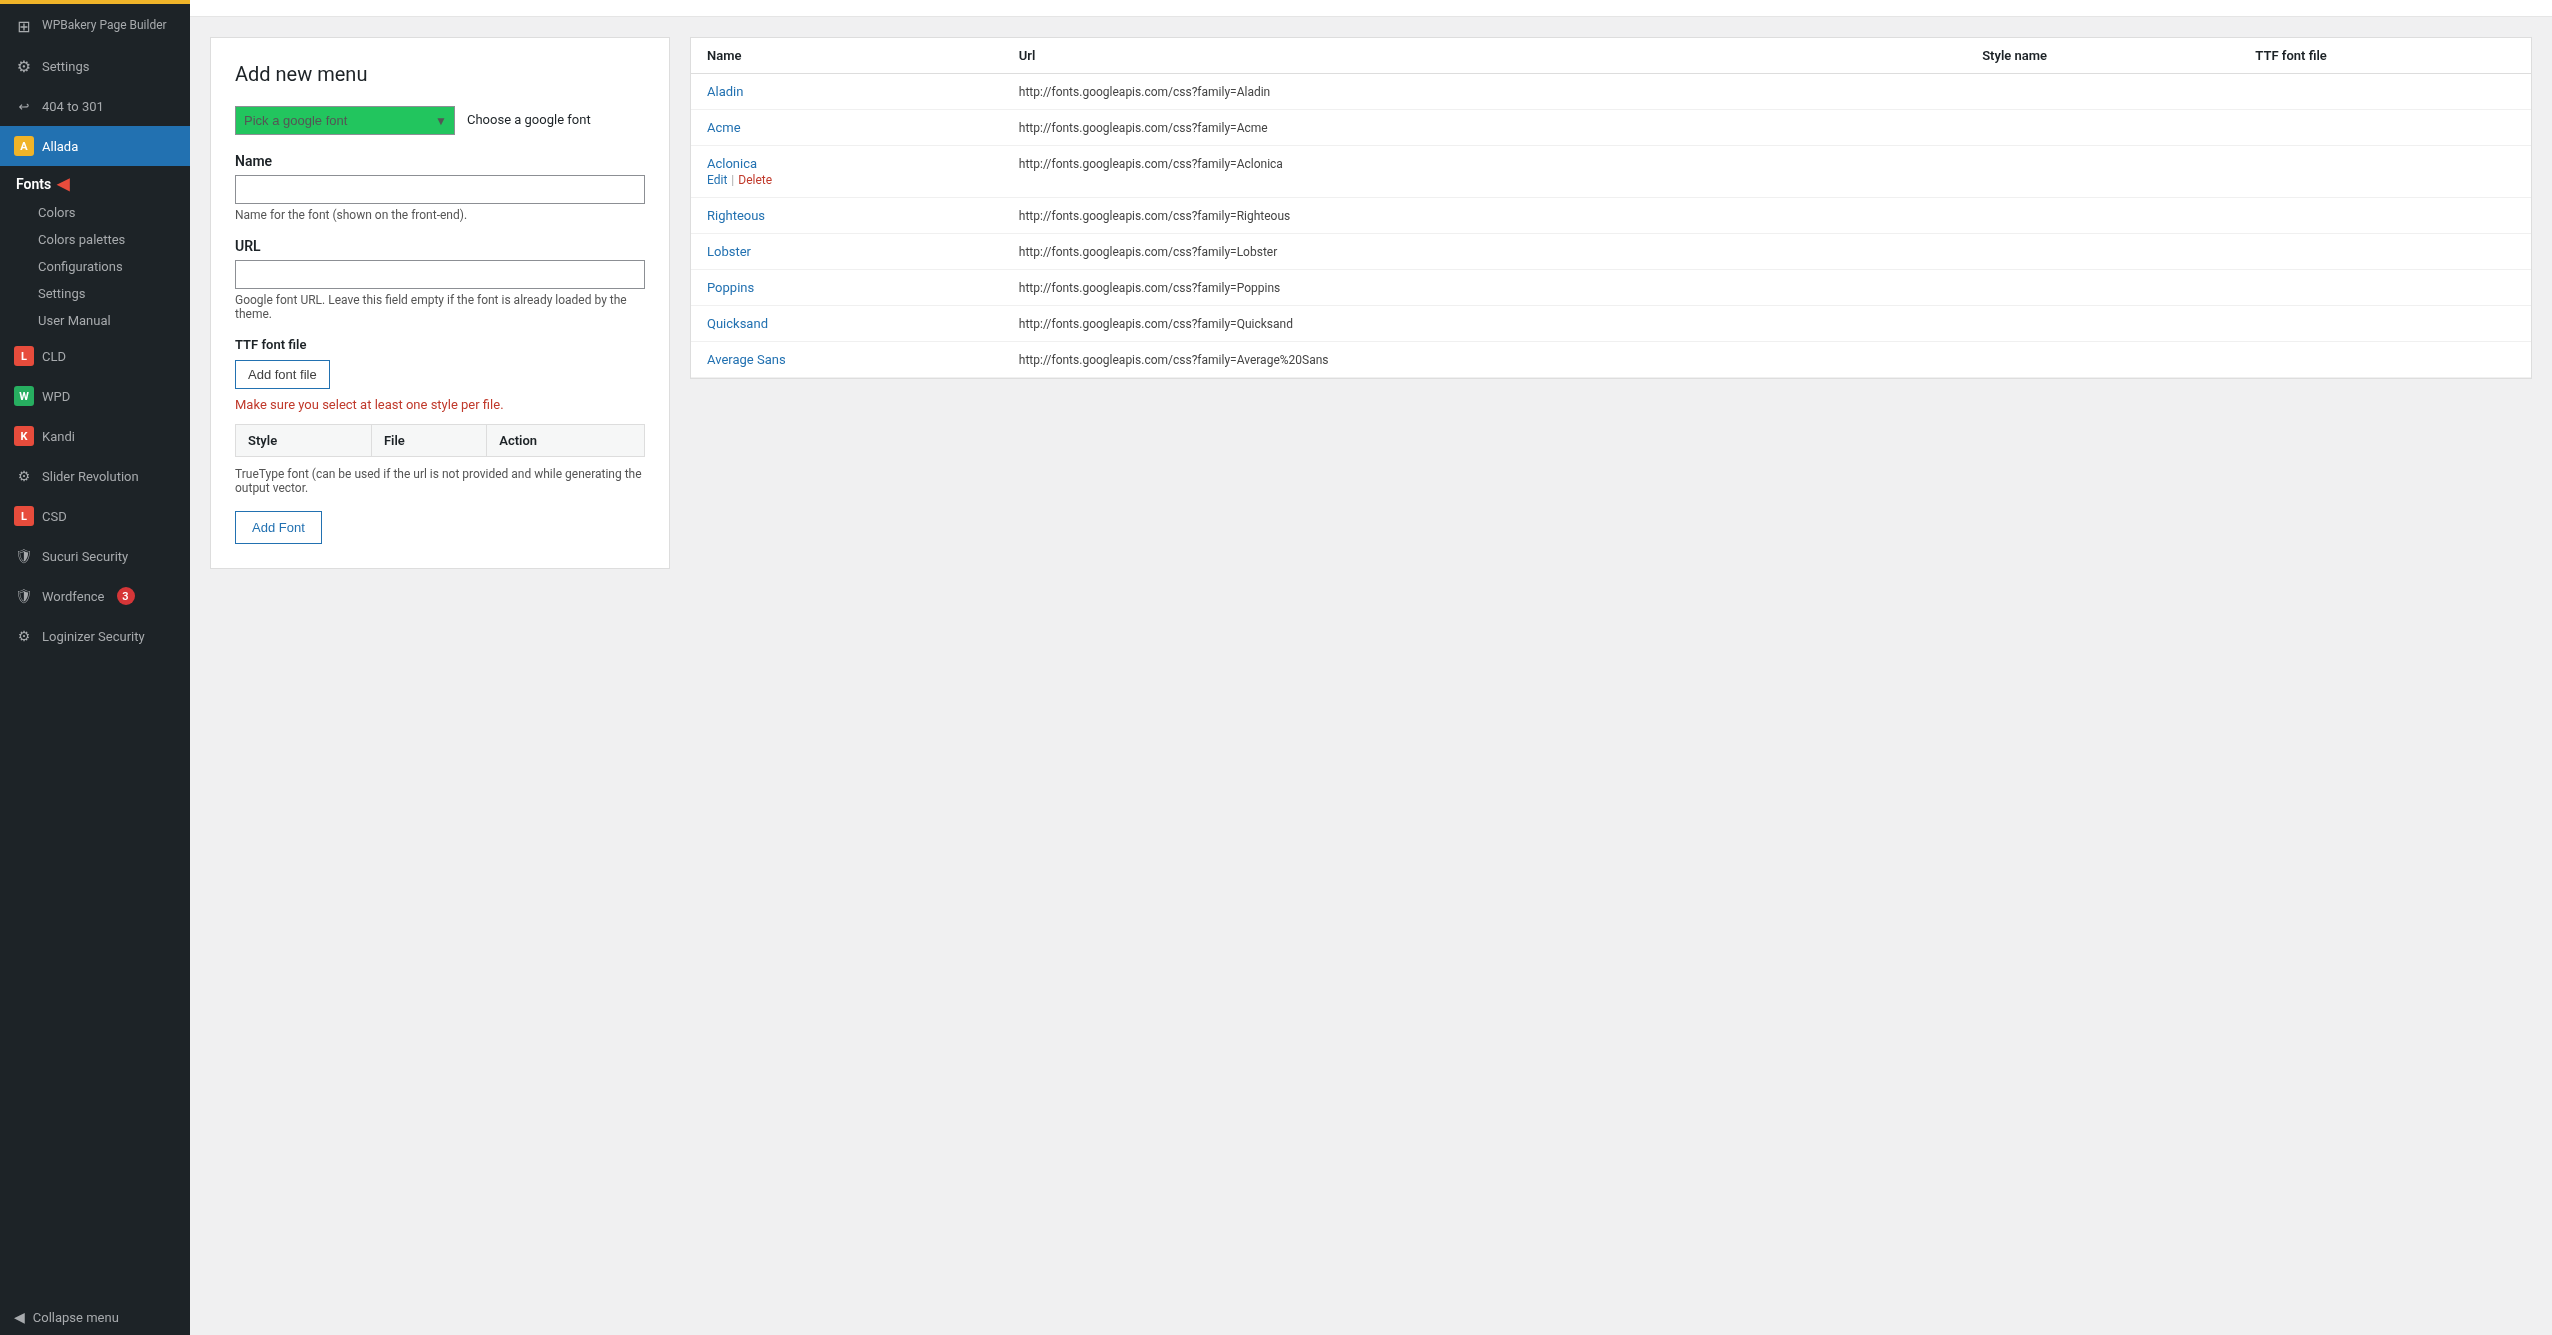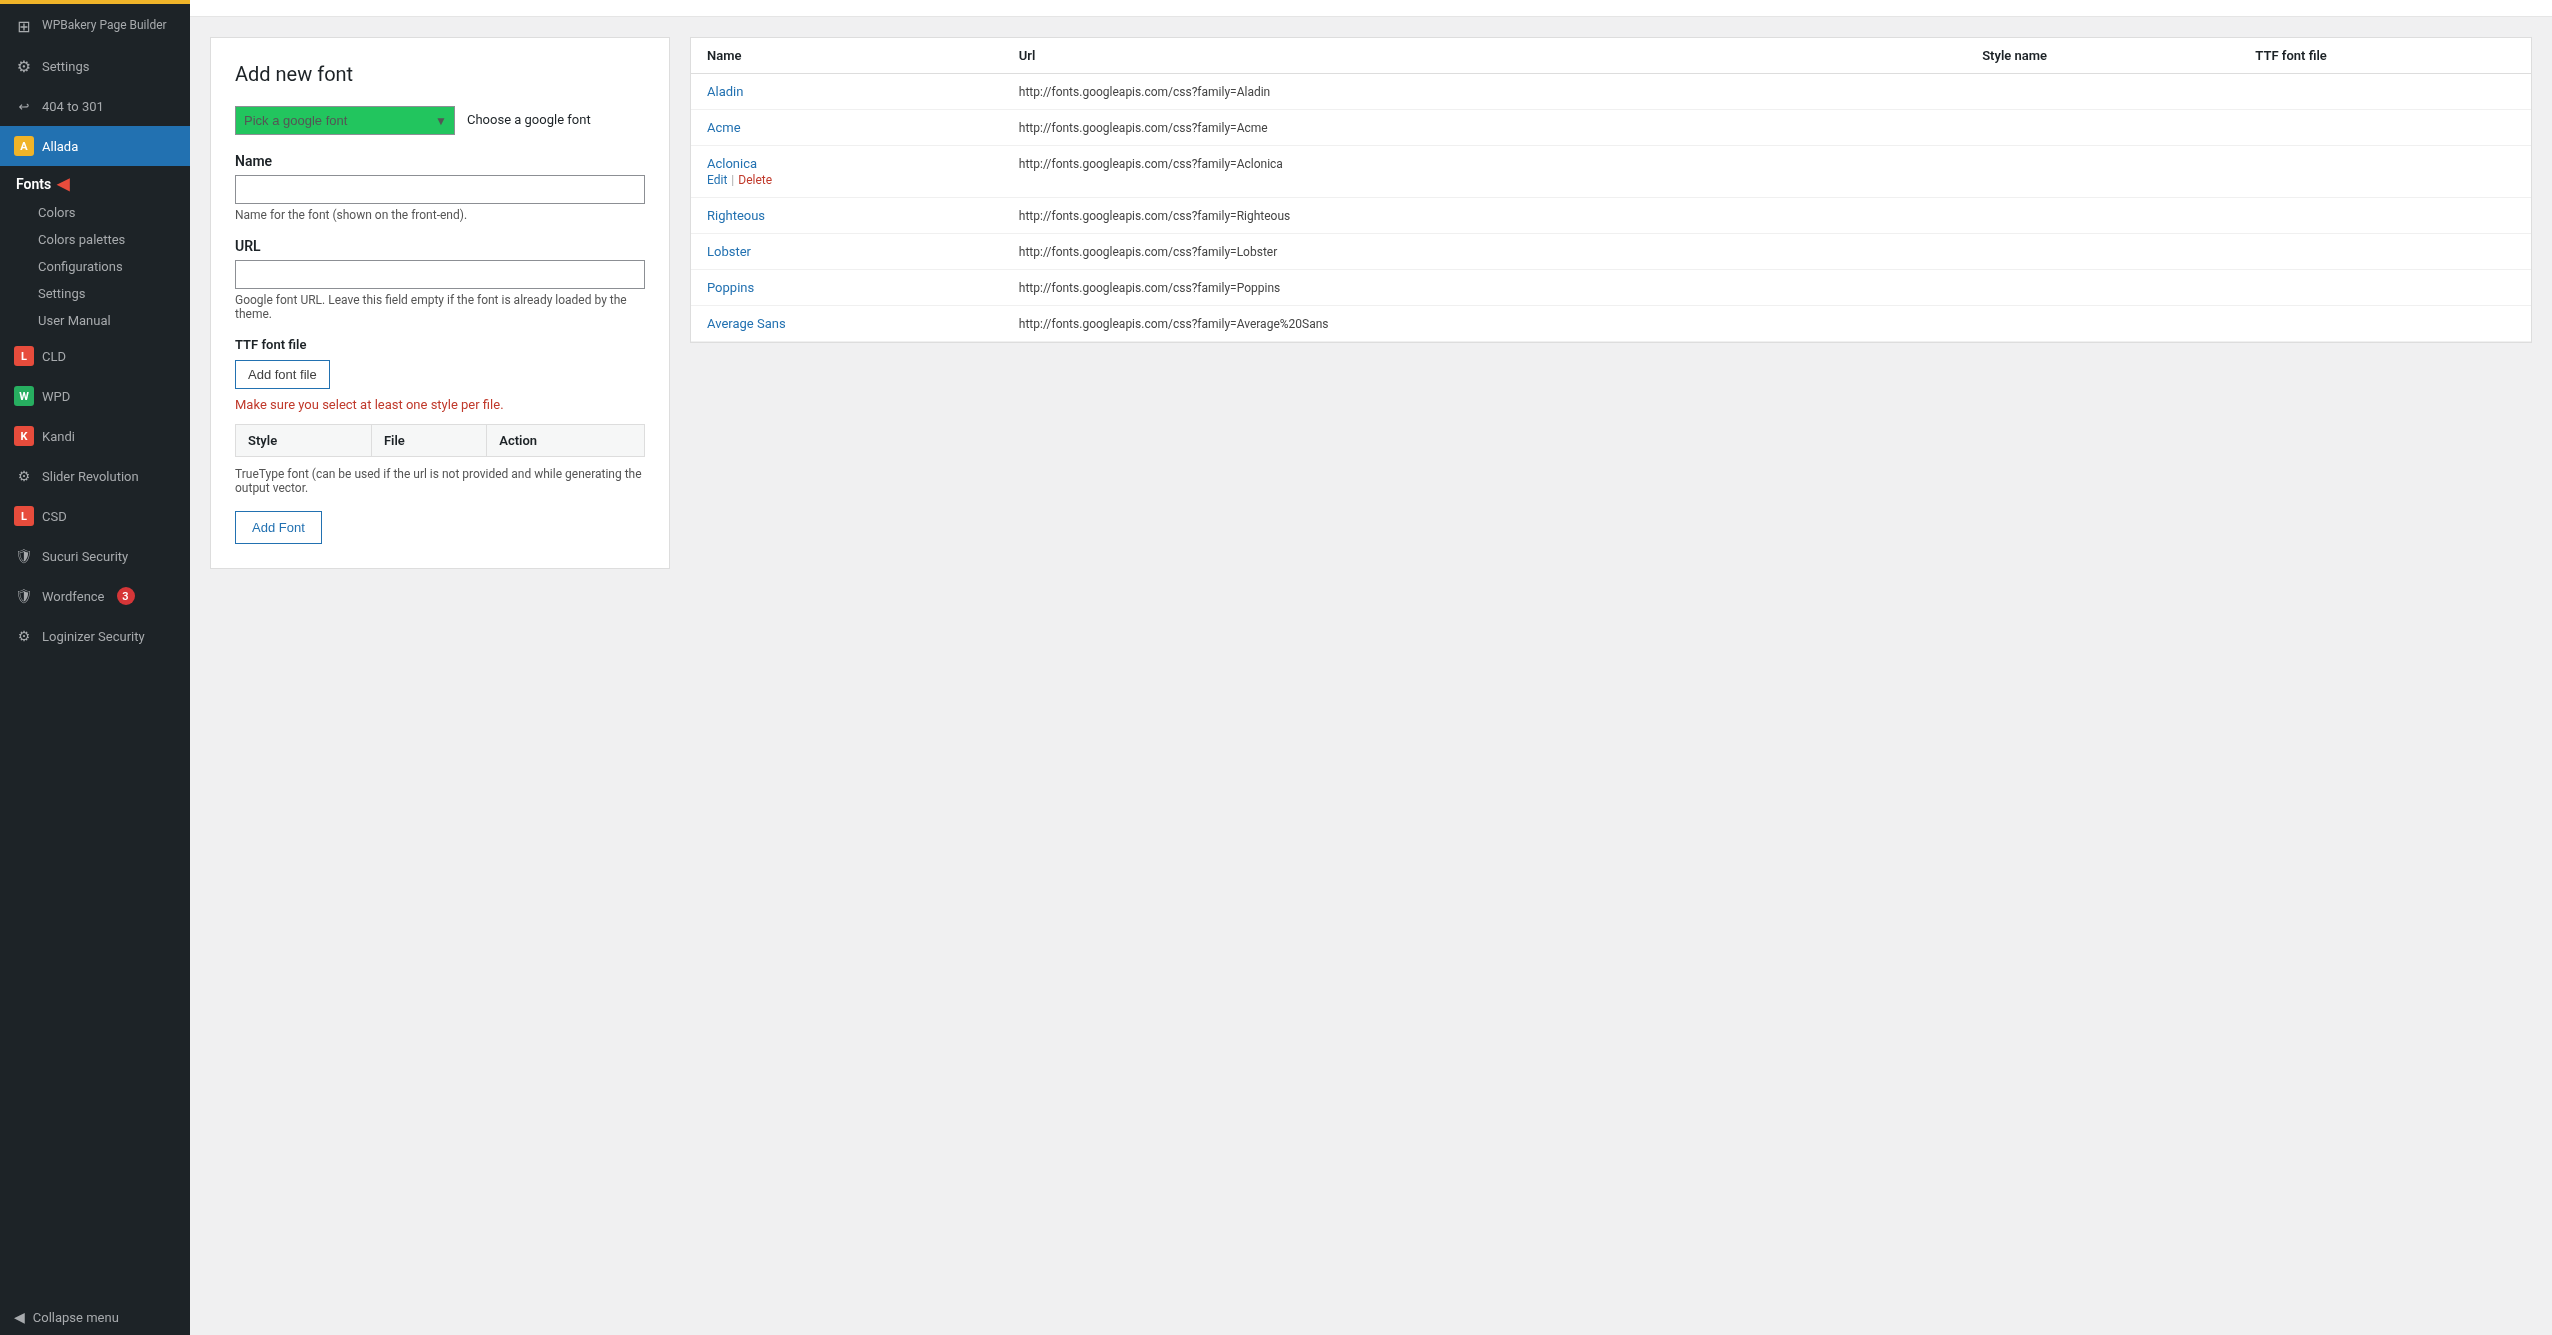--- a/index.html
+++ b/index.html
@@ -381,21 +381,21 @@
 </div>
 
 <div id="main">
   <div class="top-info-bar">
     
   </div>
 
   <div class="content-area">
 
     <div class="add-font-panel">
-      <h2 class="panel-title">Add new font</h2>
+      <h2 class="panel-title">Add new menu</h2>
 
       <div class="google-font-row">
         <div class="font-select-wrapper">
           <select class="font-select">
             <option>Pick a google font</option>
           </select>
           <span class="select-arrow">▼</span>
         </div>
         <span class="google-font-label">Choose a google font</span>
       </div>
@@ -493,20 +493,28 @@
             <tr>
               <td>
                 <a class="font-name-link" href="#">Poppins</a>
               </td>
               <td><span class="font-url">http://fonts.googleapis.com/css?family=Poppins</span></td>
               <td></td>
               <td></td>
             </tr>
             <tr>
               <td>
+                <a class="font-name-link" href="#">Quicksand</a>
+              </td>
+              <td><span class="font-url">http://fonts.googleapis.com/css?family=Quicksand</span></td>
+              <td></td>
+              <td></td>
+            </tr>
+            <tr>
+              <td>
                 <a class="font-name-link" href="#">Average Sans</a>
               </td>
               <td><span class="font-url">http://fonts.googleapis.com/css?family=Average%20Sans</span></td>
               <td></td>
               <td></td>
             </tr>
           </tbody>
       </table>
     </div>
 

